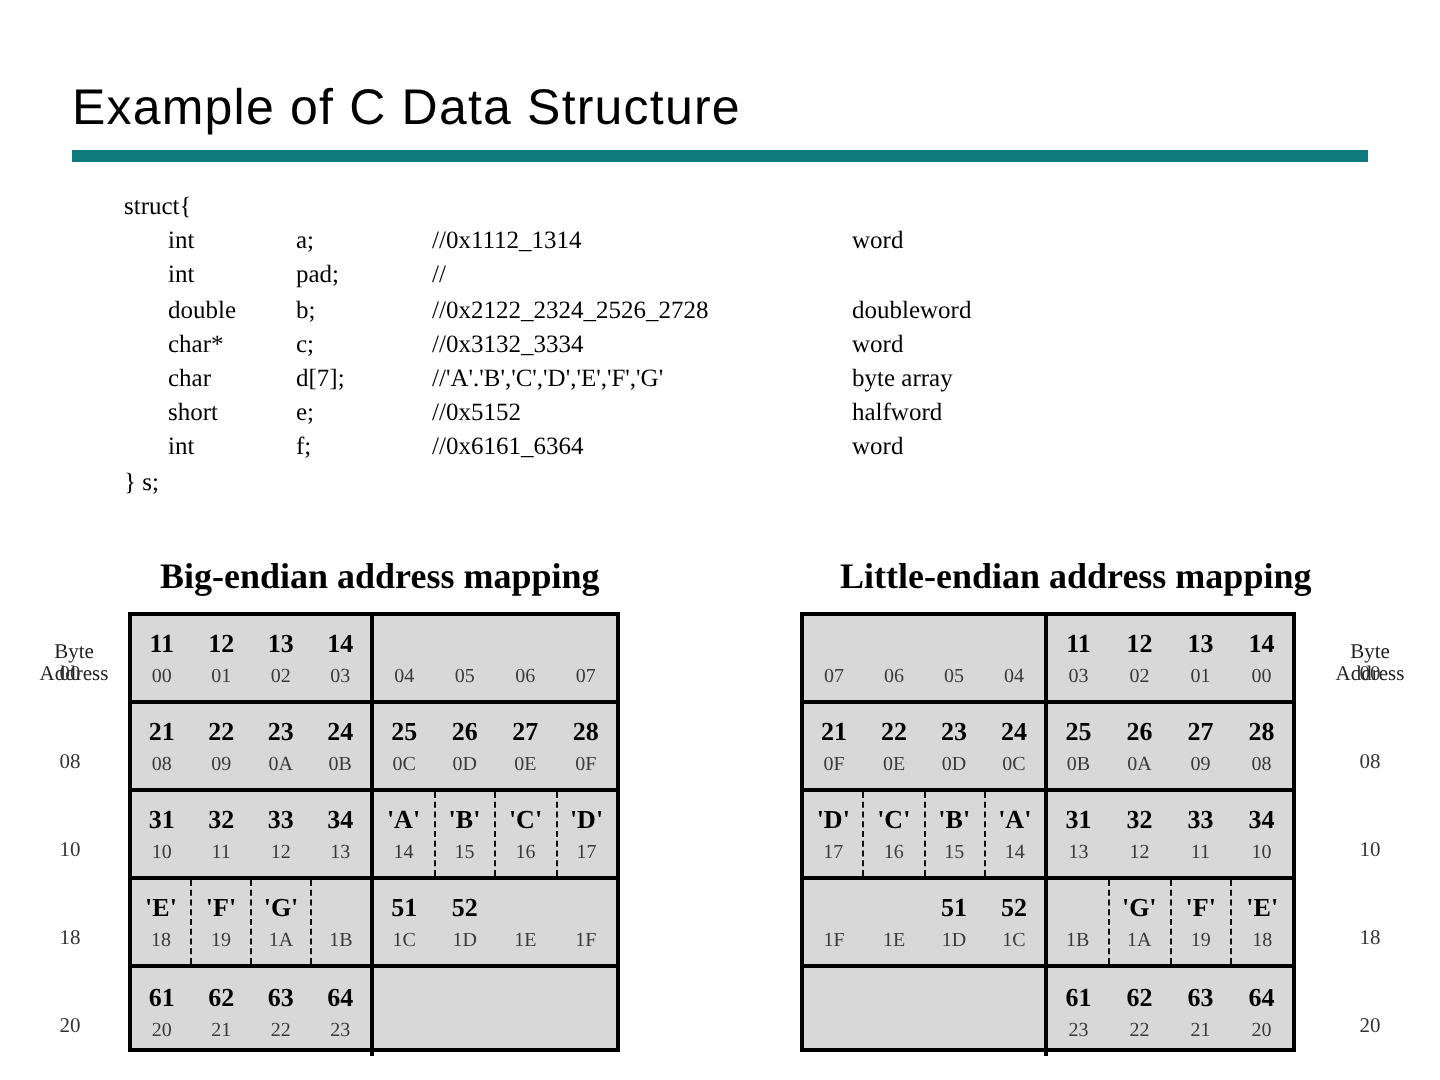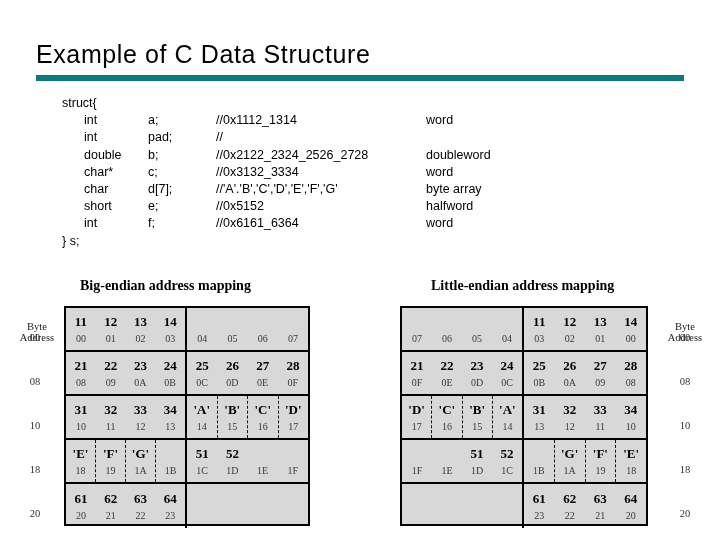--- a/index.html
+++ b/index.html
@@ -34,46 +34,46 @@
     width: 648px;
     height: 6px;
     background: #0d7b7b;
   }
 
   
   #code-block {
     position: absolute;
     left: 62px;
     top: 95px;
-    font-family: Liberation Sans, sans-serif;
+    font-family: Liberation Serif, serif;
     font-size: 12.5px;
     line-height: 17.2px;
     color: #000000;
     white-space: pre;
   }
   .code-line { display: block; height: 17.2px; }
   .c-kw   { display: inline-block; width: 64px; }
   .c-name { display: inline-block; width: 68px; }
   .c-cmt  { display: inline-block; width: 210px; }
   .c-note { display: inline-block; }
   .code-indent { display: inline-block; width: 22px; }
 
   
   #diagram { position: absolute; left: 0; top: 272px; width: 720px; height: 268px; }
 
   .map-title {
     position: absolute;
     font-family: "Liberation Serif", serif;
     font-weight: bold;
-    font-size: 14px;
+    font-size: 18px;
     color: #000;
     white-space: nowrap;
   }
   #be-title { left: 80px;  top: 6px; }
-  #le-title { left: 420px; top: 6px; margin-left: 11px; }
+  #le-title { left: 420px; top: 6px; }
 
   .addr-head {
     position: absolute;
     font-family: "Liberation Serif", serif;
     font-size: 10.5px;
     color: #222;
     text-align: center;
     line-height: 11px;
     width: 50px;
     margin-top: 31px;

